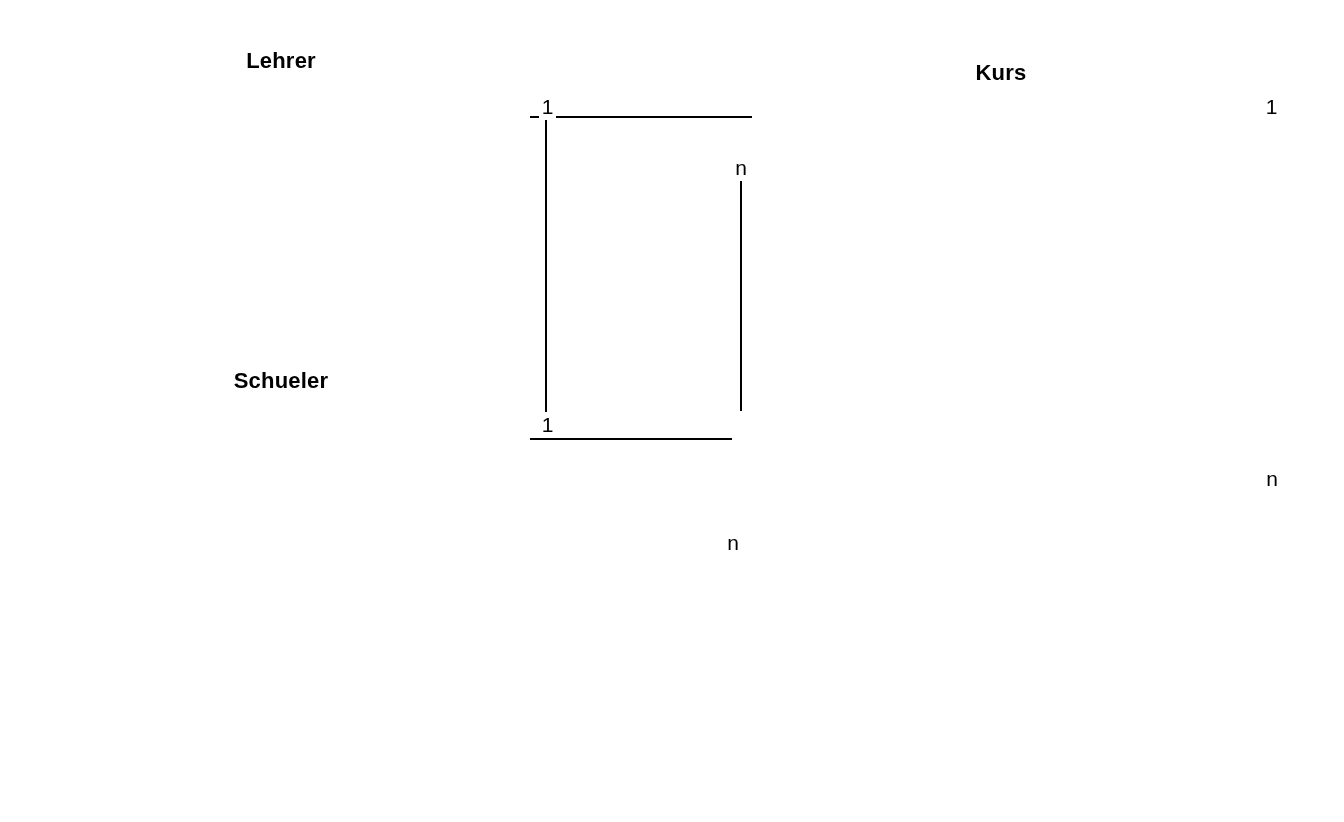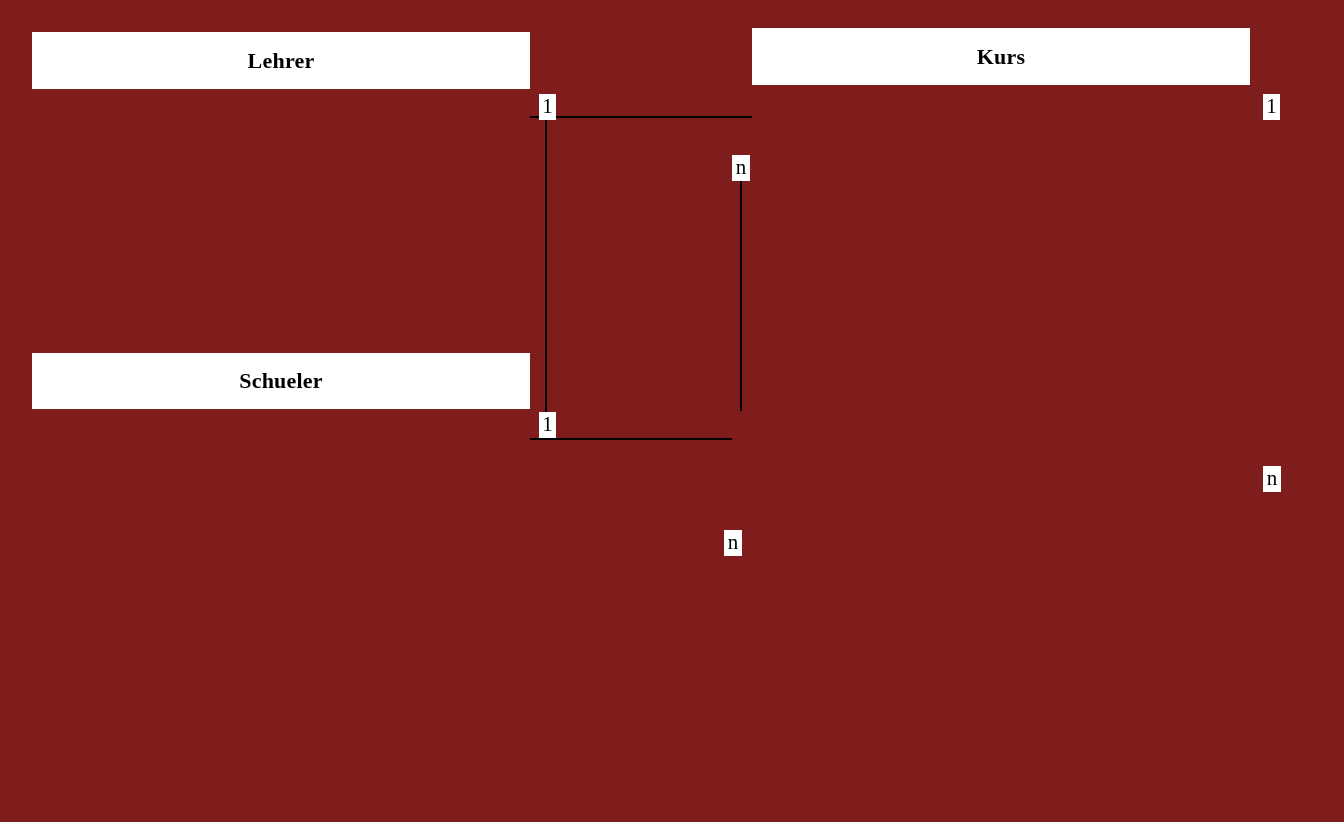--- a/index.html
+++ b/index.html
@@ -5,23 +5,23 @@
 <style>
   html, body {
     margin: 0;
     padding: 0;
     background: #000000;
   }
   #canvas {
     position: relative;
     width: 1344px;
     height: 822px;
-    background: #7f1d1d;
+    background: #ffffff;
     overflow: hidden;
-    font-family: Liberation Serif, serif;
+    font-family: Liberation Sans, sans-serif;
   }
   .entity-box {
     position: absolute;
     background: #ffffff;
     color: #000000;
     display: flex;
     align-items: center;
     justify-content: center;
     box-sizing: border-box;
   }
@@ -55,21 +55,21 @@
 
   <div class="rel-line" style="left:530px; top:116px; width:222px; height:2px;"></div>
   <div class="rel-line" style="left:740px; top:181px; width:2px; height:230px;"></div>
   <div class="rel-line" style="left:530px; top:438px; width:202px; height:2px;"></div>
   <div class="rel-line" style="left:545px; top:120px; width:2px; height:292px;"></div>
 
   <div class="entity-box" style="left:32px; top:32px; width:498px; height:57px;">
     <span class="entity-title">Lehrer</span>
   </div>
 
-  <div class="entity-box" style="left:752px; top:28px; width:498px; height:57px;">
+  <div class="entity-box" style="left:752px; top:44px; width:498px; height:57px;">
     <span class="entity-title">Kurs</span>
   </div>
 
   <div class="entity-box" style="left:32px; top:353px; width:498px; height:56px;">
     <span class="entity-title">Schueler</span>
   </div>
 
 
   <div class="card-label" style="left:539px; top:94px; width:17px; height:26px;">1</div>
 

